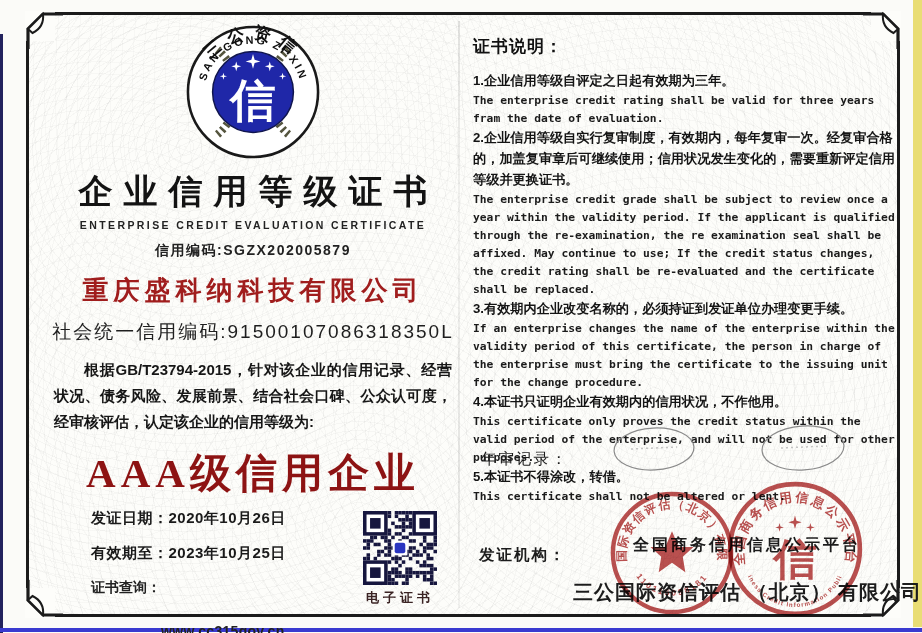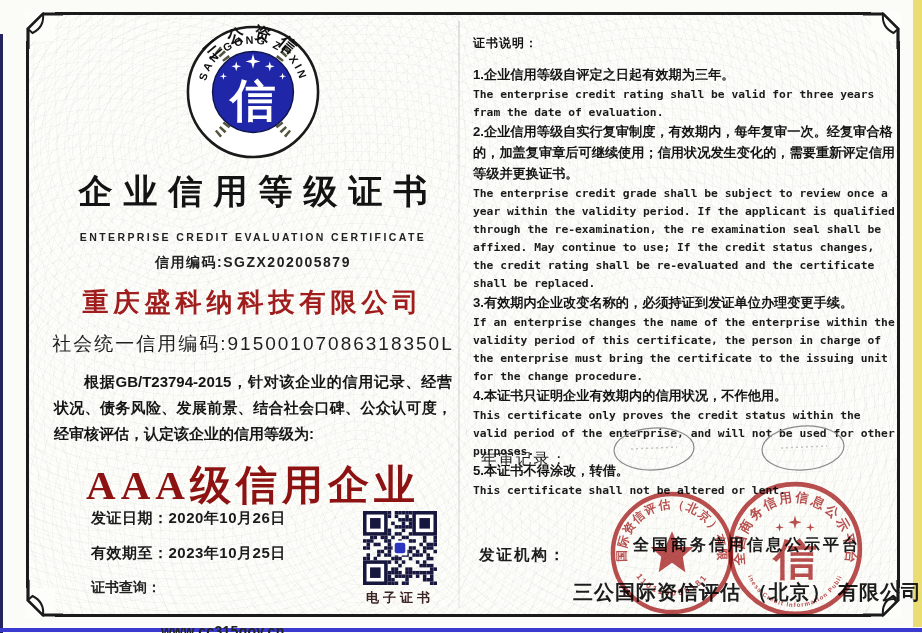--- a/index.html
+++ b/index.html
@@ -22,39 +22,39 @@
   .corner.tr{right:-4px;top:-4px;transform:scaleX(-1);}
   .corner.bl{left:-4px;bottom:-4px;transform:scaleY(-1);}
   .corner.br{right:-4px;bottom:-4px;transform:scale(-1,-1);}
   .fold-line{position:absolute;left:429px;top:6px;bottom:6px;width:2px;
      background:linear-gradient(180deg,rgba(60,60,60,.14),rgba(60,60,60,.05) 35%,rgba(60,60,60,.12) 75%,rgba(60,60,60,.06));}
 
   .left-col{position:absolute;left:18px;top:8px;width:412px;text-align:center;}
   .logo{display:block;margin:0 auto;}
   .title{margin-top:8px;font-family:"Liberation Serif","DejaVu Serif",serif;font-weight:900;
          font-size:34px;letter-spacing:11px;color:#131313;white-space:nowrap;text-indent:11px;}
-  .subtitle{margin-top:16px;font-size:10.5px;font-weight:bold;letter-spacing:2.4px;color:#222;white-space:nowrap;}
+  .subtitle{margin-top:4px;font-size:10.5px;font-weight:bold;letter-spacing:2.4px;color:#222;white-space:nowrap;}
   .credit-code{margin-top:11px;font-size:14px;font-weight:bold;letter-spacing:1.5px;color:#222;}
   .company{margin-top:13px;font-family:Liberation Serif, serif;font-weight:bold;
            font-size:26px;letter-spacing:5px;color:#a01d1d;white-space:nowrap;}
   .uscc{margin-top:11px;font-size:19px;font-weight:normal;letter-spacing:2px;color:#1e1e1e;}
   .statement{margin:12px auto 0;width:398px;text-align:justify;font-size:15px;font-weight:bold;
              line-height:1.72;color:#161616;text-indent:2em;}
   .rating{margin-top:12px;font-family:"Liberation Serif","DejaVu Serif",serif;font-weight:900;
           font-size:41px;letter-spacing:5px;color:#8d1313;white-space:nowrap;}
 
   .dates-block{position:absolute;left:62px;top:494px;text-align:left;}
   .date-row{font-size:15px;font-weight:bold;color:#1a1a1a;margin-bottom:16px;letter-spacing:.5px;}
   .query-row{display:flex;font-size:14px;font-weight:bold;color:#222;margin-top:2px;}
   .query-urls div{margin-bottom:5px;letter-spacing:.3px;margin-top:44px;}
   .qr-block{position:absolute;left:330px;top:496px;width:82px;text-align:center;}
   .qr-label{margin-top:0;font-size:13px;font-weight:bold;letter-spacing:4px;color:#3a2323;}
 
   .instructions{position:absolute;left:444px;top:20px;width:428px;text-align:left;}
-  .ins-title{font-size:12px;font-weight:bold;letter-spacing:1px;margin-bottom:13px;color:#111;}
+  .ins-title{font-size:17px;font-weight:bold;letter-spacing:1px;margin-bottom:13px;color:#111;}
   .ins-item .zh{font-size:13.2px;font-weight:bold;line-height:1.58;color:#141414;}
   .ins-item .en{font-family:"DejaVu Sans Mono","Liberation Mono",monospace;font-size:11.3px;
                 font-weight:bold;line-height:1.6;color:#1b1b1b;}
   .annual-row{position:absolute;left:444px;top:420px;width:428px;height:60px;}
   .annual-label{position:absolute;left:8px;top:14px;font-size:15.5px;font-weight:normal;letter-spacing:2px;}
   .stamp-ellipse{position:absolute;}
   .issuer-area{position:absolute;left:444px;top:500px;width:428px;height:110px;}
   .issuer-label{position:absolute;left:6px;top:30px;font-size:15.5px;font-weight:bold;letter-spacing:2px;}
   .issuer-line1{position:absolute;left:120px;top:20px;width:308px;text-align:center;
                 font-size:16px;font-weight:bold;letter-spacing:3px;white-space:nowrap;}

